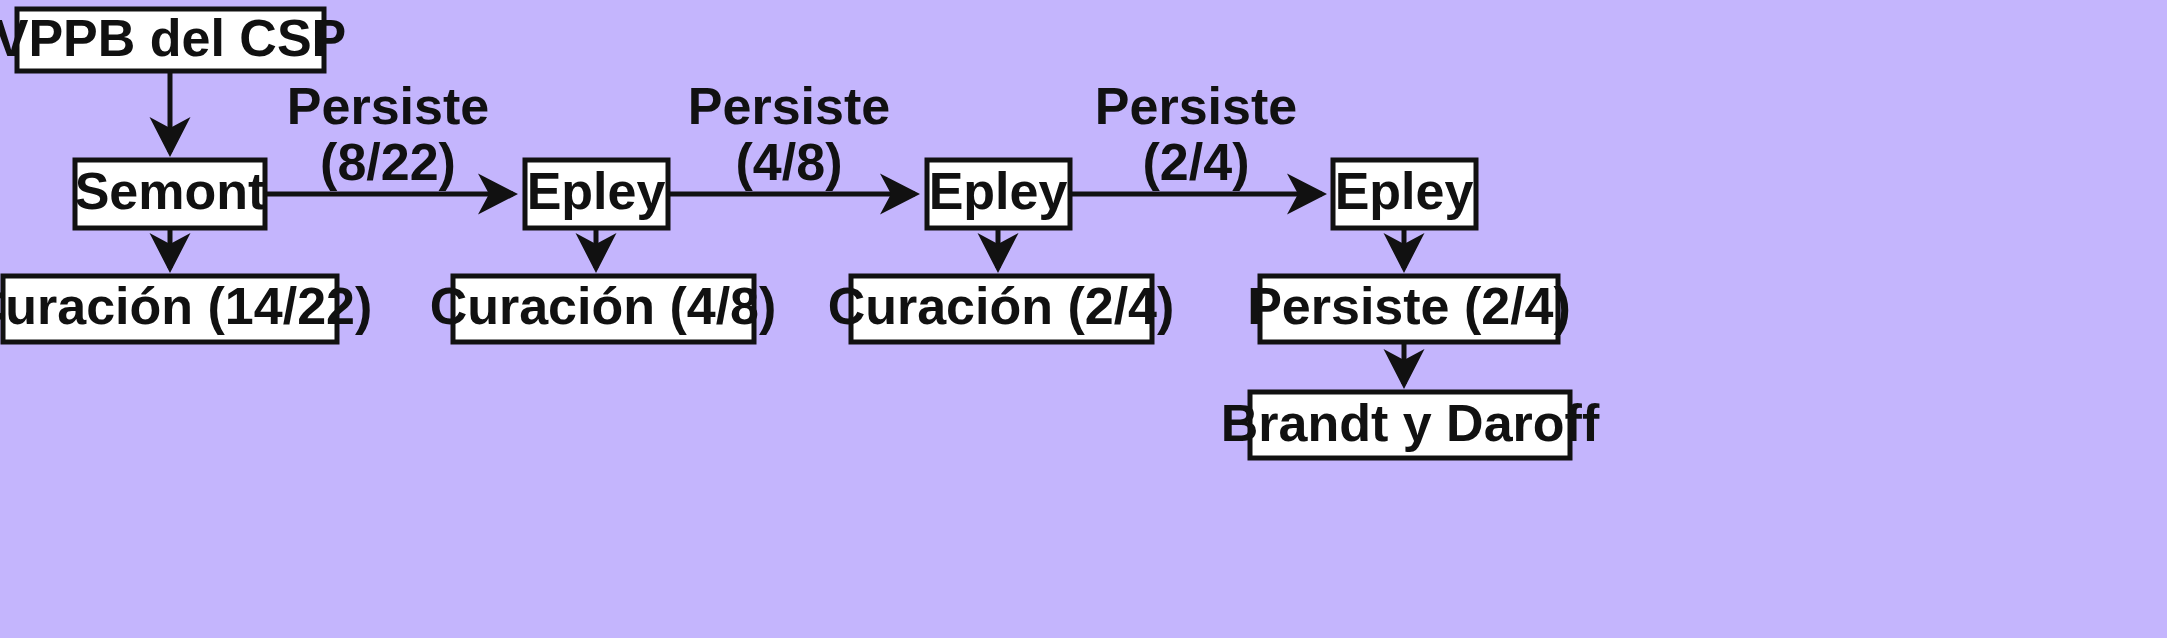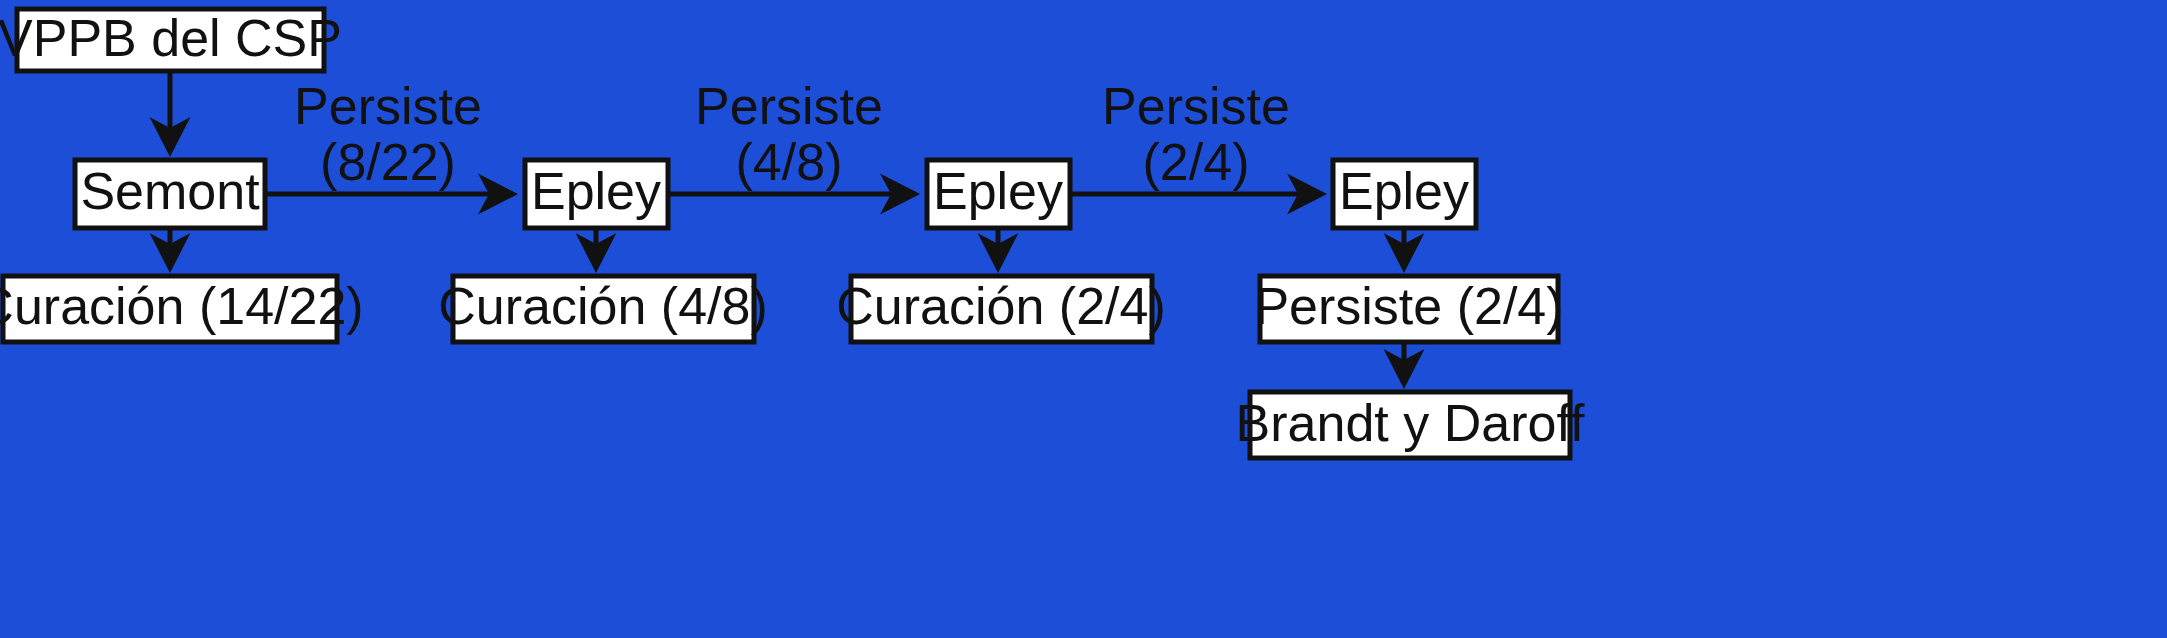--- a/index.html
+++ b/index.html
@@ -43,21 +43,21 @@
   .edge-label {
     font-family: "Liberation Sans", sans-serif;
     fill: #111111;
     font-size: 52px;
     text-anchor: middle;
   }
 </style>
 </head>
 <body>
 
-<div id="diagram-root" style="background: #1d4ed8;">
+<div id="diagram-root" style="background: #c4b5fd; font-weight: bold;">
   <svg class="flow" viewBox="0 0 2167 638">
     <defs>
       <marker id="arrowhead" markerWidth="9" markerHeight="9" refX="7.4" refY="4.5" orient="auto" markerUnits="strokeWidth">
         <path d="M0.4,0.4 L8.4,4.5 L0.4,8.6 L2.6,4.5 Z" fill="#111111"></path>
       </marker>
     </defs>
 
     <g>
       <rect class="node-box" x="17" y="9" width="307" height="62" stroke="#111111" fill="#ffffff"></rect>
       <text class="node-label" x="170" y="42" fill="#111111">VPPB del CSP</text>

